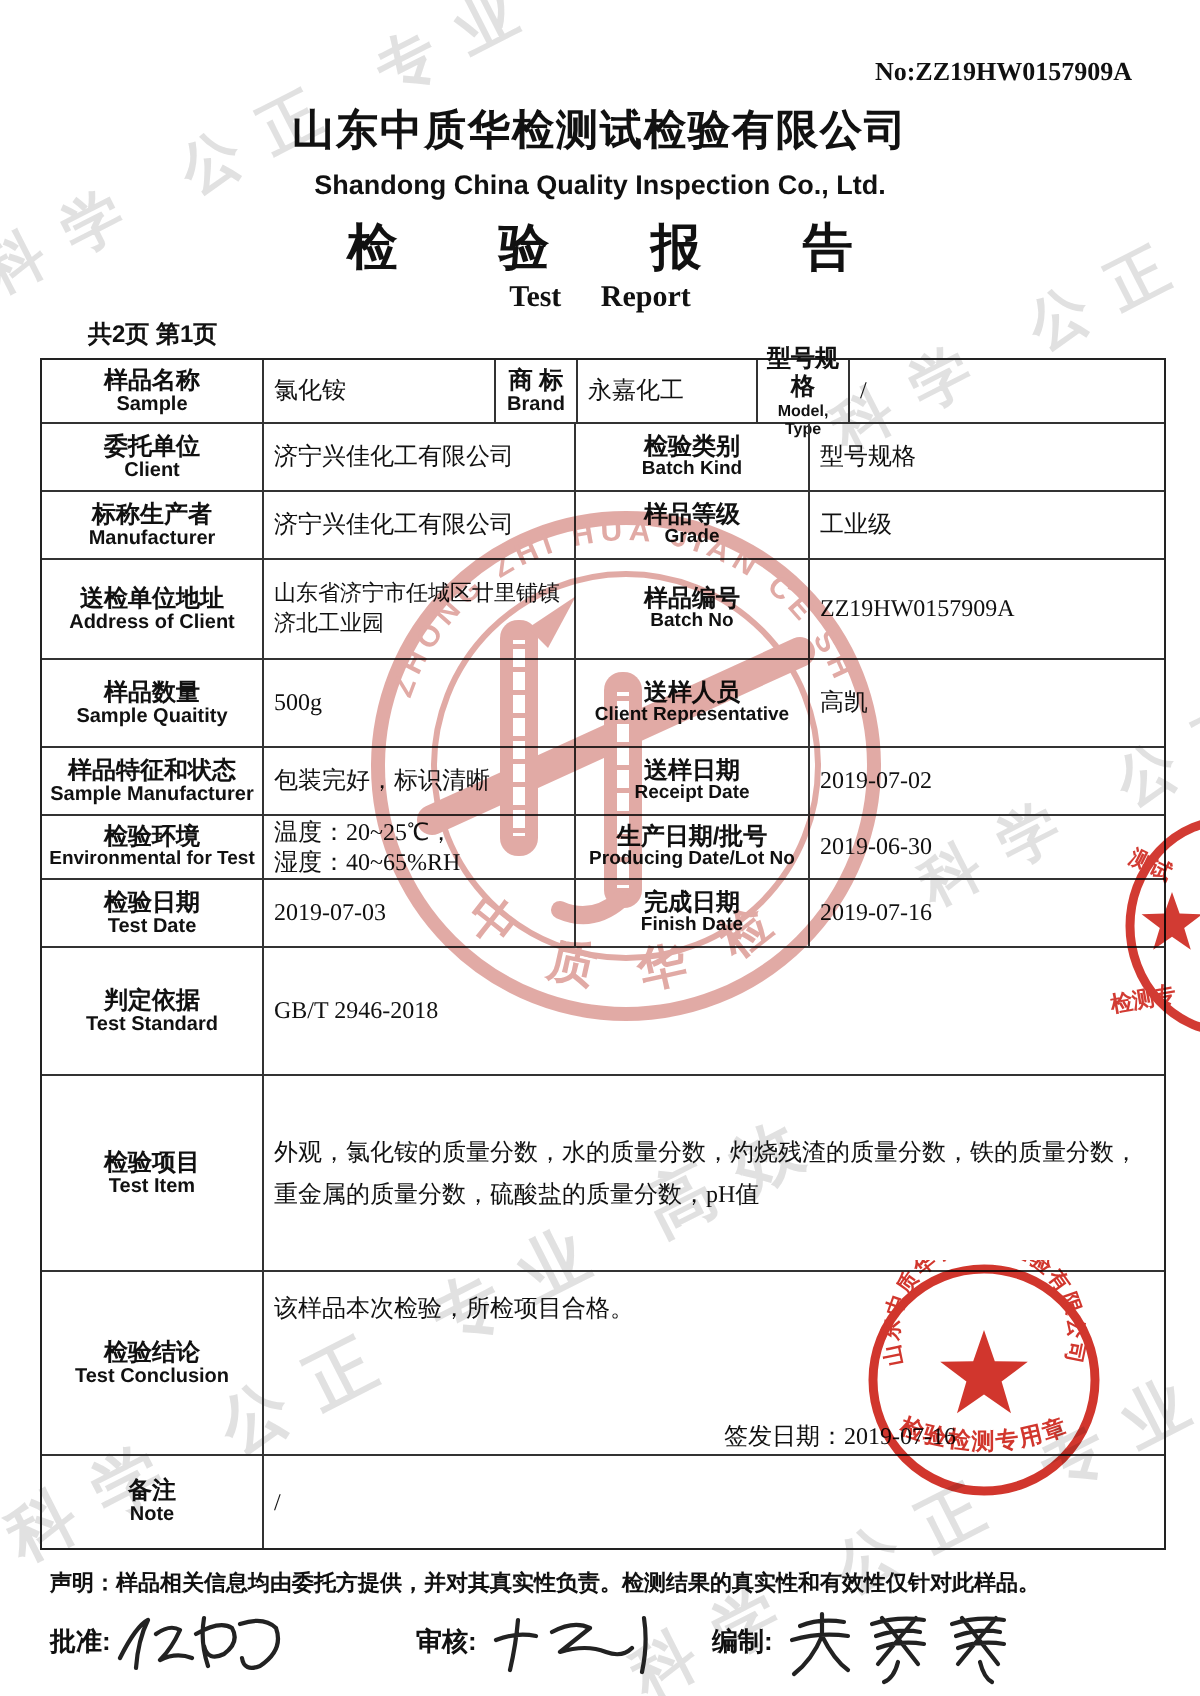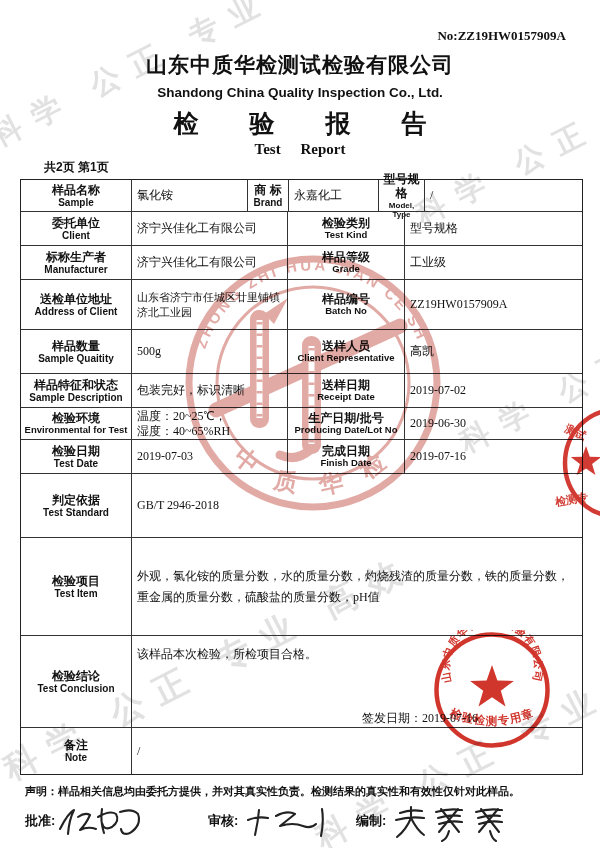--- a/index.html
+++ b/index.html
@@ -106,21 +106,21 @@
     <div class="trow" style="height:34px">
       <div class="cell lab c-l1">
           <span class="cn">委托单位</span>
           <span class="en">Client</span>
         </div>
       <div class="cell val c-v1 center-v">
           <span>济宁兴佳化工有限公司</span>
         </div>
       <div class="cell lab c-l2">
           <span class="cn">检验类别</span>
-          <span class="en">Test Kind</span>
+          <span class="en">Batch Kind</span>
         </div>
       <div class="cell val c-v2 center-v">
           <span>型号规格</span>
         </div>
     </div>
 
     <div class="trow" style="height:34px">
       <div class="cell lab c-l1">
           <span class="cn">标称生产者</span>
           <span class="en">Manufacturer</span>
@@ -167,21 +167,21 @@
           <span class="en">Client  Representative</span>
         </div>
       <div class="cell val c-v2 center-v">
           <span>高凯</span>
         </div>
     </div>
 
     <div class="trow" style="height:34px">
       <div class="cell lab c-l1">
           <span class="cn">样品特征和状态</span>
-          <span class="en">Sample Description</span>
+          <span class="en">Sample Manufacturer</span>
         </div>
       <div class="cell val c-v1 center-v">
           <span>包装完好，标识清晰</span>
         </div>
       <div class="cell lab c-l2">
           <span class="cn">送样日期</span>
           <span class="en">Receipt Date</span>
         </div>
       <div class="cell val c-v2 center-v">
           <span>2019-07-02</span>

